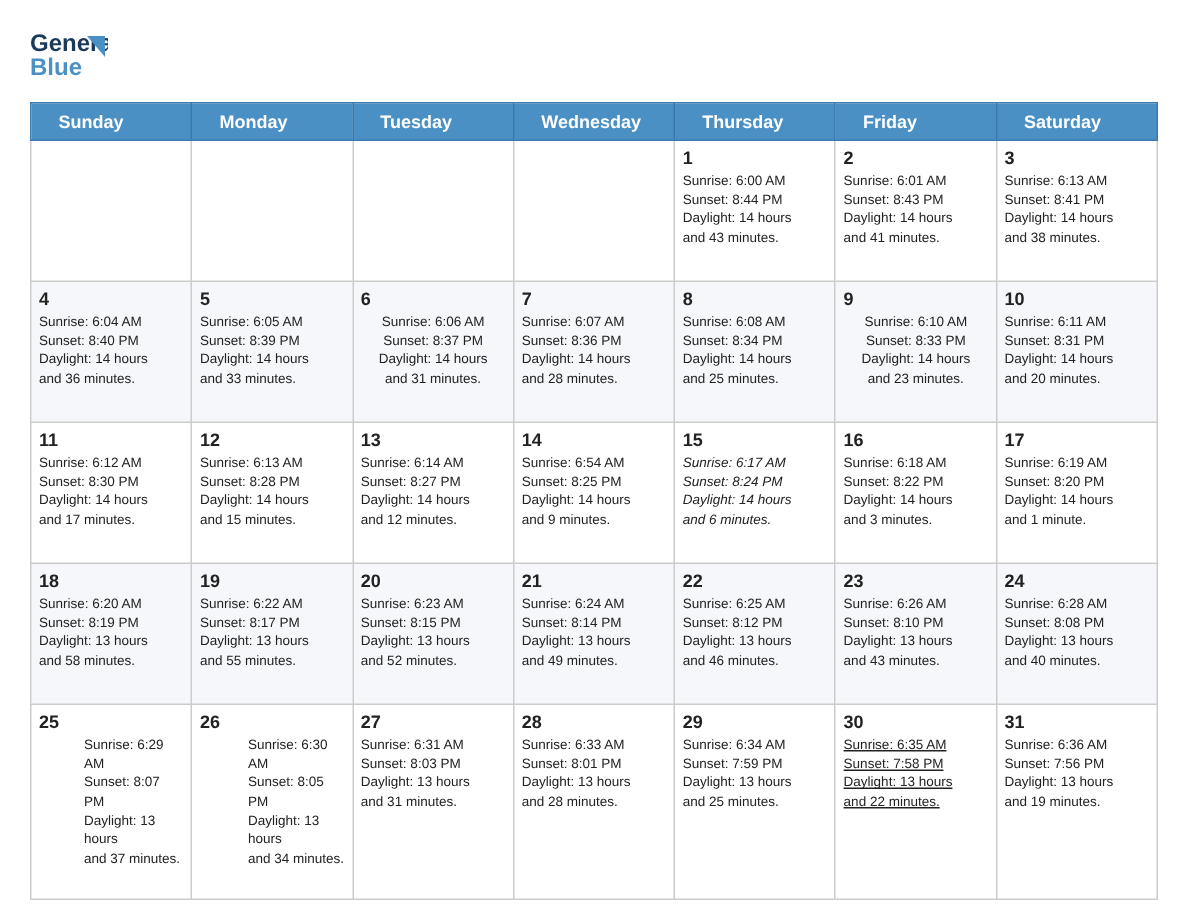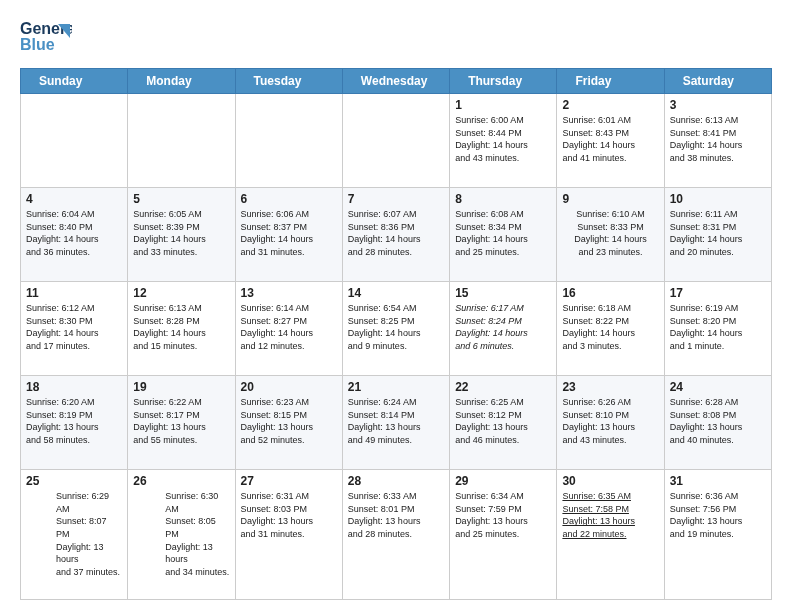--- a/index.html
+++ b/index.html
@@ -151,21 +151,21 @@
           </td>
           <td>
             <span class="day-num">5</span>
             <div class="day-info" style="white-space: pre-line;">Sunrise: 6:05 AM
 Sunset: 8:39 PM
 Daylight: 14 hours
 and 33 minutes.</div>
           </td>
           <td>
             <span class="day-num">6</span>
-            <div class="day-info" style="white-space: pre-line;">Sunrise: 6:06 AM
+            <div class="day-info" style="white-space: pre-line; text-align: center;">Sunrise: 6:06 AM
 Sunset: 8:37 PM
 Daylight: 14 hours
 and 31 minutes.</div>
           </td>
           <td>
             <span class="day-num">7</span>
             <div class="day-info" style="white-space: pre-line;">Sunrise: 6:07 AM
 Sunset: 8:36 PM
 Daylight: 14 hours
 and 28 minutes.</div>

